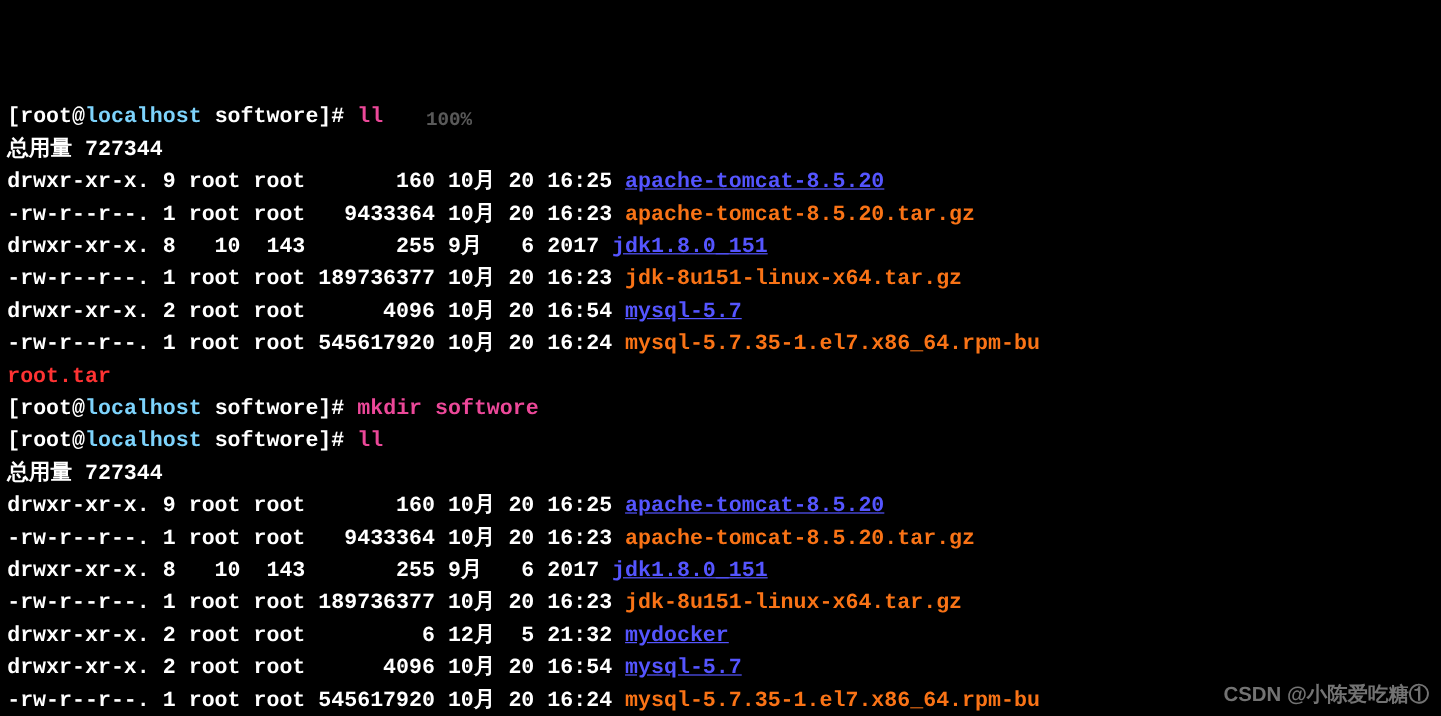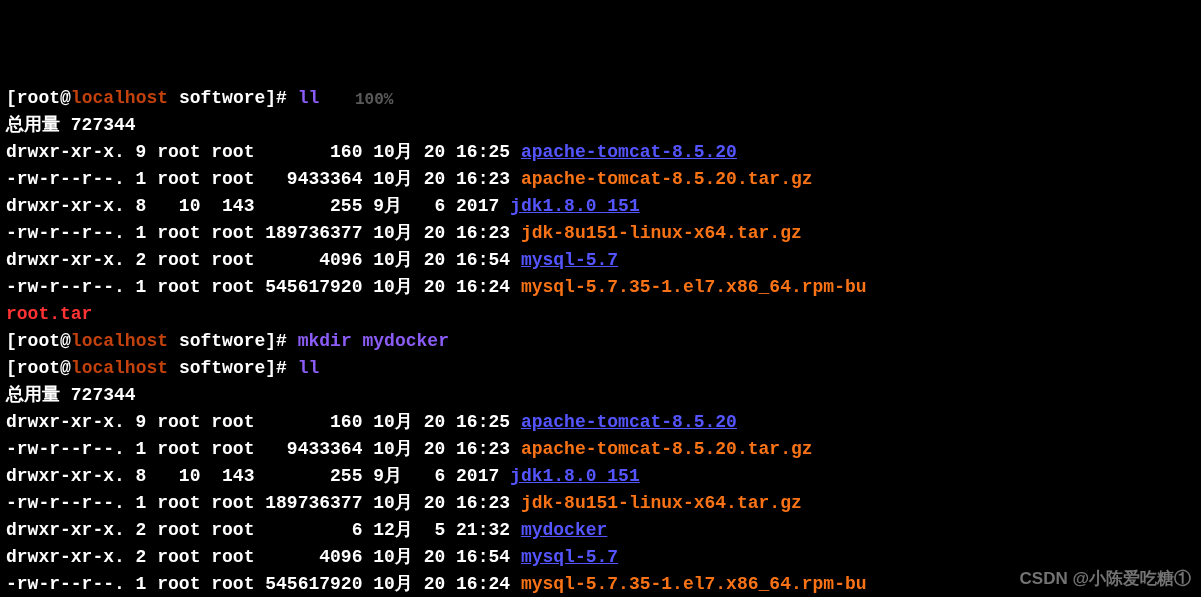--- a/index.html
+++ b/index.html
@@ -13,26 +13,26 @@
     line-height: 1.5;
     font-weight: bold;
     overflow: hidden;
     width: 1201px;
     height: 597px;
     box-sizing: border-box;
     position: relative;
   }
   .prompt-open { color: #fff; }
   .user { color: #fff; }
-  .host { color: #c2410c; text-align: right; }
+  .host { color: #7dd3fc; text-align: right; }
   .dir-white { color: #fff; text-align: right; }
   .dir-blue { color: #55f; text-decoration: underline; }
   .file-red { color: #f97316; font-family: Liberation Mono, monospace; }
   .cont-red { color: #f33; }
-  .cmd { color: #8b5cf6; margin-top: 12px; }
+  .cmd { color: #ec4899; margin-top: 12px; }
   .watermark {
     position: absolute;
     bottom: 6px;
     right: 10px;
     font-family: sans-serif;
     font-size: 17px;
     color: #737373;
     font-weight: bold;
   }
   .ghost {
@@ -49,21 +49,21 @@
 
 <div><span><span class="prompt-open">[</span><span class="user">root</span><span>@</span><span class="host">localhost</span><span> </span><span class="dir-white">softwore</span><span>]# </span><span class="cmd">ll</span></span>
 <span>总用量 727344</span>
 <span><span>drwxr-xr-x. 9 root root       160 10月 20 16:25 </span><span class="dir-blue">apache-tomcat-8.5.20</span></span>
 <span><span>-rw-r--r--. 1 root root   9433364 10月 20 16:23 </span><span class="file-red">apache-tomcat-8.5.20.tar.gz</span></span>
 <span><span>drwxr-xr-x. 8   10  143       255 9月   6 2017 </span><span class="dir-blue">jdk1.8.0_151</span></span>
 <span><span>-rw-r--r--. 1 root root 189736377 10月 20 16:23 </span><span class="file-red">jdk-8u151-linux-x64.tar.gz</span></span>
 <span><span>drwxr-xr-x. 2 root root      4096 10月 20 16:54 </span><span class="dir-blue">mysql-5.7</span></span>
 <span><span>-rw-r--r--. 1 root root 545617920 10月 20 16:24 </span><span class="file-red">mysql-5.7.35-1.el7.x86_64.rpm-bu</span></span>
 <span class="cont-red">root.tar</span>
-<span><span class="prompt-open">[</span><span class="user">root</span><span>@</span><span class="host">localhost</span><span> </span><span class="dir-white">softwore</span><span>]# </span><span class="cmd">mkdir mydocker</span></span>
+<span><span class="prompt-open">[</span><span class="user">root</span><span>@</span><span class="host">localhost</span><span> </span><span class="dir-white">softwore</span><span>]# </span><span class="cmd">mkdir softwore</span></span>
 <span><span class="prompt-open">[</span><span class="user">root</span><span>@</span><span class="host">localhost</span><span> </span><span class="dir-white">softwore</span><span>]# </span><span class="cmd">ll</span></span>
 <span>总用量 727344</span>
 <span><span>drwxr-xr-x. 9 root root       160 10月 20 16:25 </span><span class="dir-blue">apache-tomcat-8.5.20</span></span>
 <span><span>-rw-r--r--. 1 root root   9433364 10月 20 16:23 </span><span class="file-red">apache-tomcat-8.5.20.tar.gz</span></span>
 <span><span>drwxr-xr-x. 8   10  143       255 9月   6 2017 </span><span class="dir-blue">jdk1.8.0_151</span></span>
 <span><span>-rw-r--r--. 1 root root 189736377 10月 20 16:23 </span><span class="file-red">jdk-8u151-linux-x64.tar.gz</span></span>
 <span><span>drwxr-xr-x. 2 root root         6 12月  5 21:32 </span><span class="dir-blue">mydocker</span></span>
 <span><span>drwxr-xr-x. 2 root root      4096 10月 20 16:54 </span><span class="dir-blue">mysql-5.7</span></span>
 <span><span>-rw-r--r--. 1 root root 545617920 10月 20 16:24 </span><span class="file-red">mysql-5.7.35-1.el7.x86_64.rpm-bu</span></span>
 

